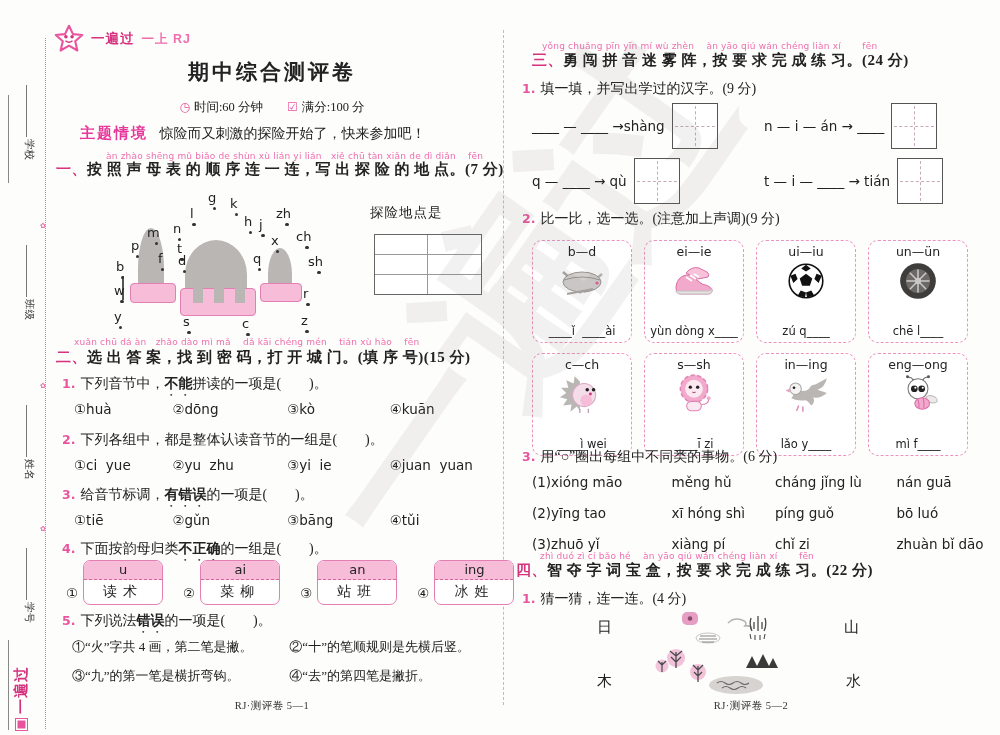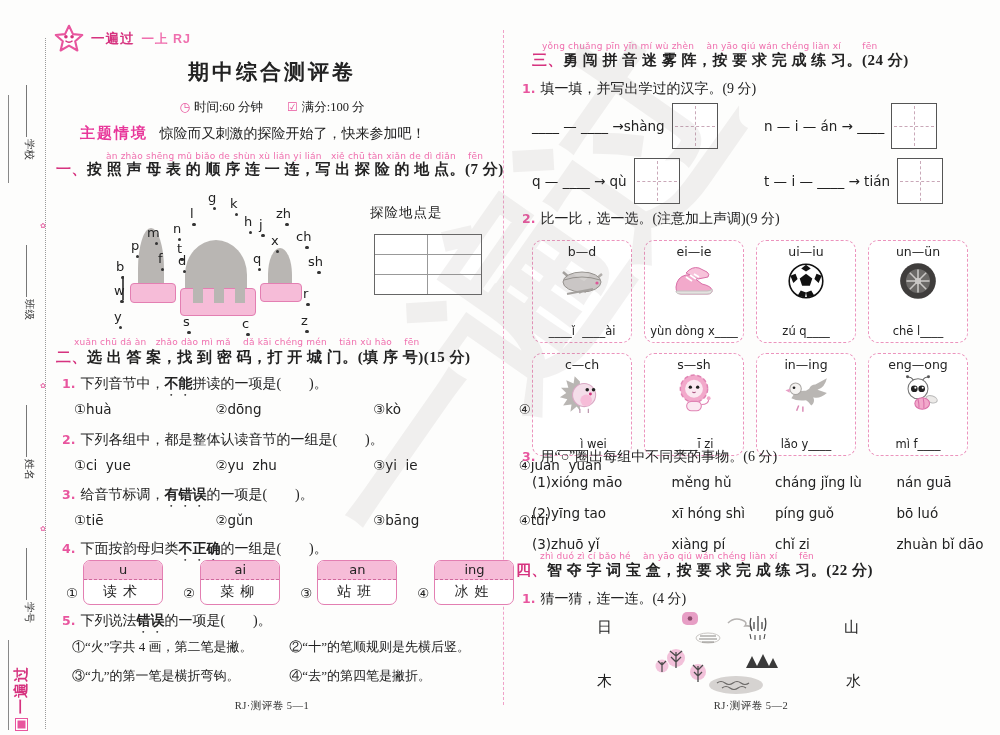--- a/index.html
+++ b/index.html
@@ -40,21 +40,21 @@
   .theme-label{color:#e8379a;font-weight:bold;font-size:15px;letter-spacing:2px;margin-right:8px;}
   
   .pinyin{position:absolute;font:9px "DejaVu Sans",sans-serif;color:#ef6fae;white-space:pre;letter-spacing:.2px;}
   .sec{position:absolute;margin:0;font:bold 15px "Liberation Serif",serif;white-space:nowrap;letter-spacing:.5px;}
   .sec-num{color:#d6337f;}
   .qline{position:absolute;font:14px "Liberation Serif",serif;white-space:nowrap;}
   .qnum{color:#e8559e;font-weight:bold;font-family:"DejaVu Sans",sans-serif;font-size:12.5px;margin-right:5px;}
   em.emq{font-style:normal;text-emphasis:filled dot #333;-webkit-text-emphasis:filled dot #333;
          text-emphasis-position:under right;font-weight:bold;-webkit-text-emphasis-position:under;}
   .opts{position:absolute;left:24px;width:410px;display:grid;grid-template-columns:24% 28% 25% 23%;
-        font:13.5px "DejaVu Sans",sans-serif;white-space:pre;gap:43px;}
+        font:13.5px "DejaVu Sans",sans-serif;white-space:pre;}
   .opts2{position:absolute;left:22px;width:418px;display:grid;grid-template-columns:52% 48%;row-gap:11px;
          font:13px "Liberation Serif",serif;white-space:nowrap;}
   
   .diagram{position:absolute;top:188px;left:14px;width:430px;height:148px;}
   .dots{position:absolute;left:28px;top:0;width:300px;height:140px;}
   .dome{position:absolute;background:#b9b6b3;border-radius:50% 50% 0 0/70% 70% 0 0;}
   .pbase{position:absolute;background:#f6bcd8;border:1.5px solid #e37fb2;border-radius:4px;z-index:2;}
   .leg{position:absolute;background:#b9b6b3;z-index:3;}
   .dl{position:absolute;font:13px "DejaVu Sans",sans-serif;color:#222;z-index:4;}
   .dl::after{content:"";position:absolute;left:60%;bottom:-5px;width:3.5px;height:3.5px;border-radius:50%;background:#333;}

